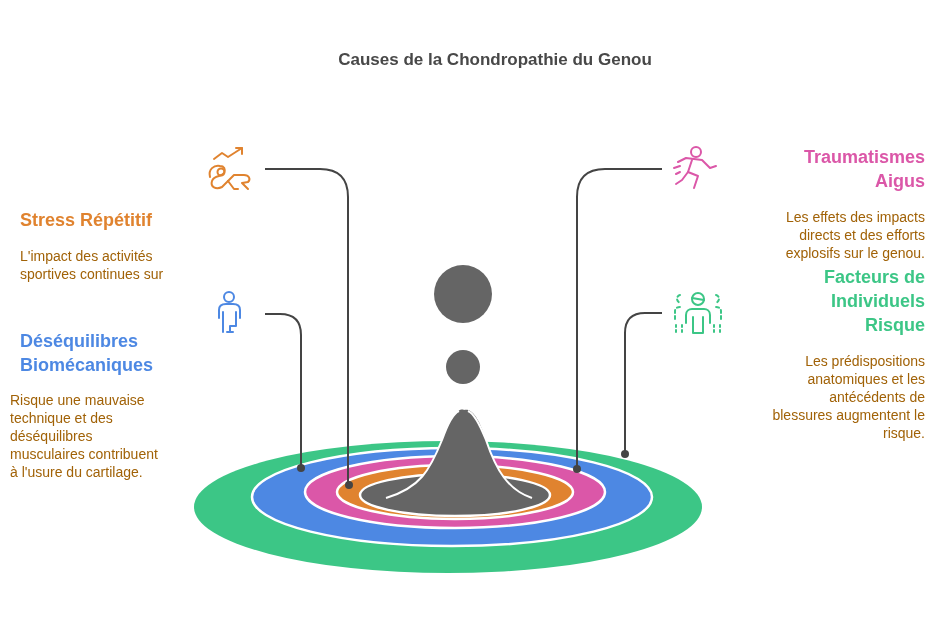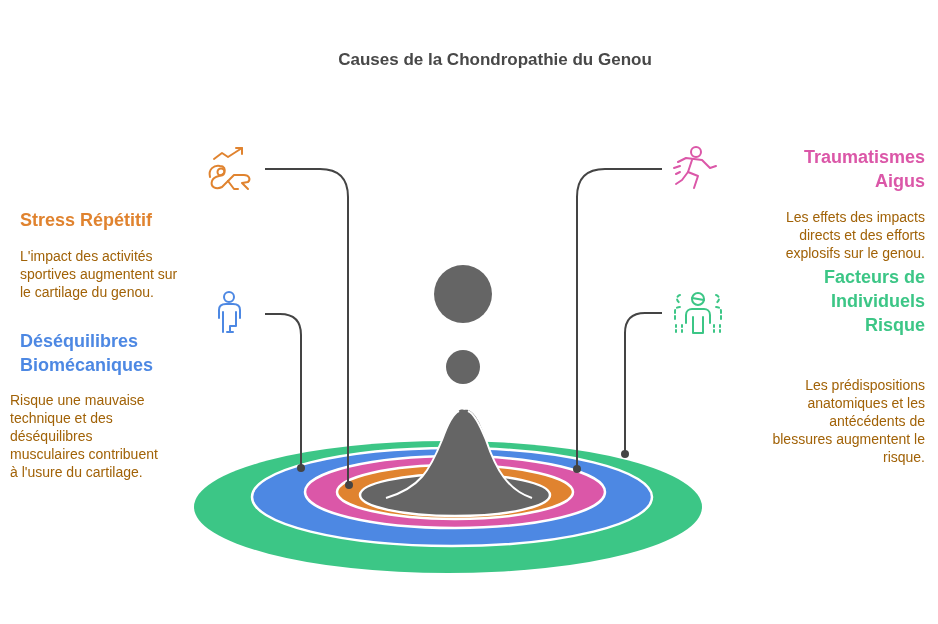--- a/index.html
+++ b/index.html
@@ -49,22 +49,21 @@
 
   <path d="M 662 313 L 645 313 Q 625 313 625 333 L 625 454" fill="none" stroke="#444444" stroke-width="2"></path>
   <circle cx="625" cy="454" r="4" fill="#444444"></circle>
 </svg>
 
 <div class="heading right-align" style="left:20px; width:172px; top:169px; color:#E0832F;">
   <div>Stress Répétitif</div>
 </div>
 <div class="desc right-align" style="left:20px; width:172px; top:208px;">
   <div>L'impact des activités</div>
-  <div>sportives augmentent sur</div>
-  <div>le cartilage du genou.</div>
+  <div>sportives continues sur</div>
 </div>
 <svg class="icon" style="left:204px; top:145px;" width="52" height="50" viewBox="0 0 52 50">
   <g fill="none" stroke="#E0832F" stroke-width="2" stroke-linecap="round" stroke-linejoin="round">
     <path d="M 10 14 L 18 8 L 24 12 L 38 3"></path>
     <path d="M 32 3 L 38 3 L 38 9"></path>
     <path d="M 6 32 C 4 24, 10 20, 16 21 C 20 21, 22 24, 20 28 C 18 32, 10 30, 8 36 C 6 42, 12 45, 18 42 L 24 36"></path>
     <circle cx="17" cy="27" r="3.5"></circle>
     <path d="M 24 36 L 30 30 L 40 30 C 45 30, 47 34, 44 37 L 38 38 L 44 44"></path>
     <path d="M 24 36 L 30 44 L 34 44"></path>
   </g>
@@ -109,21 +108,21 @@
     <path d="M 2 24 L 8 22"></path>
     <path d="M 4 30 L 8 28"></path>
   </g>
 </svg>
 
 <div class="heading left-align" style="left:735px; width:190px; top:265px; color:#3CC686;">
   <div>Facteurs de</div>
   <div>Individuels</div>
   <div>Risque</div>
 </div>
-<div class="desc left-align" style="left:735px; width:190px; top:352px;margin-top:24px;">
+<div class="desc left-align" style="left:735px; width:190px; top:352px;">
   <div>Les prédispositions</div>
   <div>anatomiques et les</div>
   <div>antécédents de</div>
   <div>blessures augmentent le</div>
   <div>risque.</div>
 </div>
 <svg class="icon" style="left:672px; top:289px;" width="52" height="50" viewBox="0 0 52 50">
   <g fill="none" stroke="#3CC686" stroke-width="2" stroke-linecap="round" stroke-linejoin="round">
     <circle cx="26" cy="10" r="6"></circle>
     <path d="M 20 9 L 32 11"></path>

